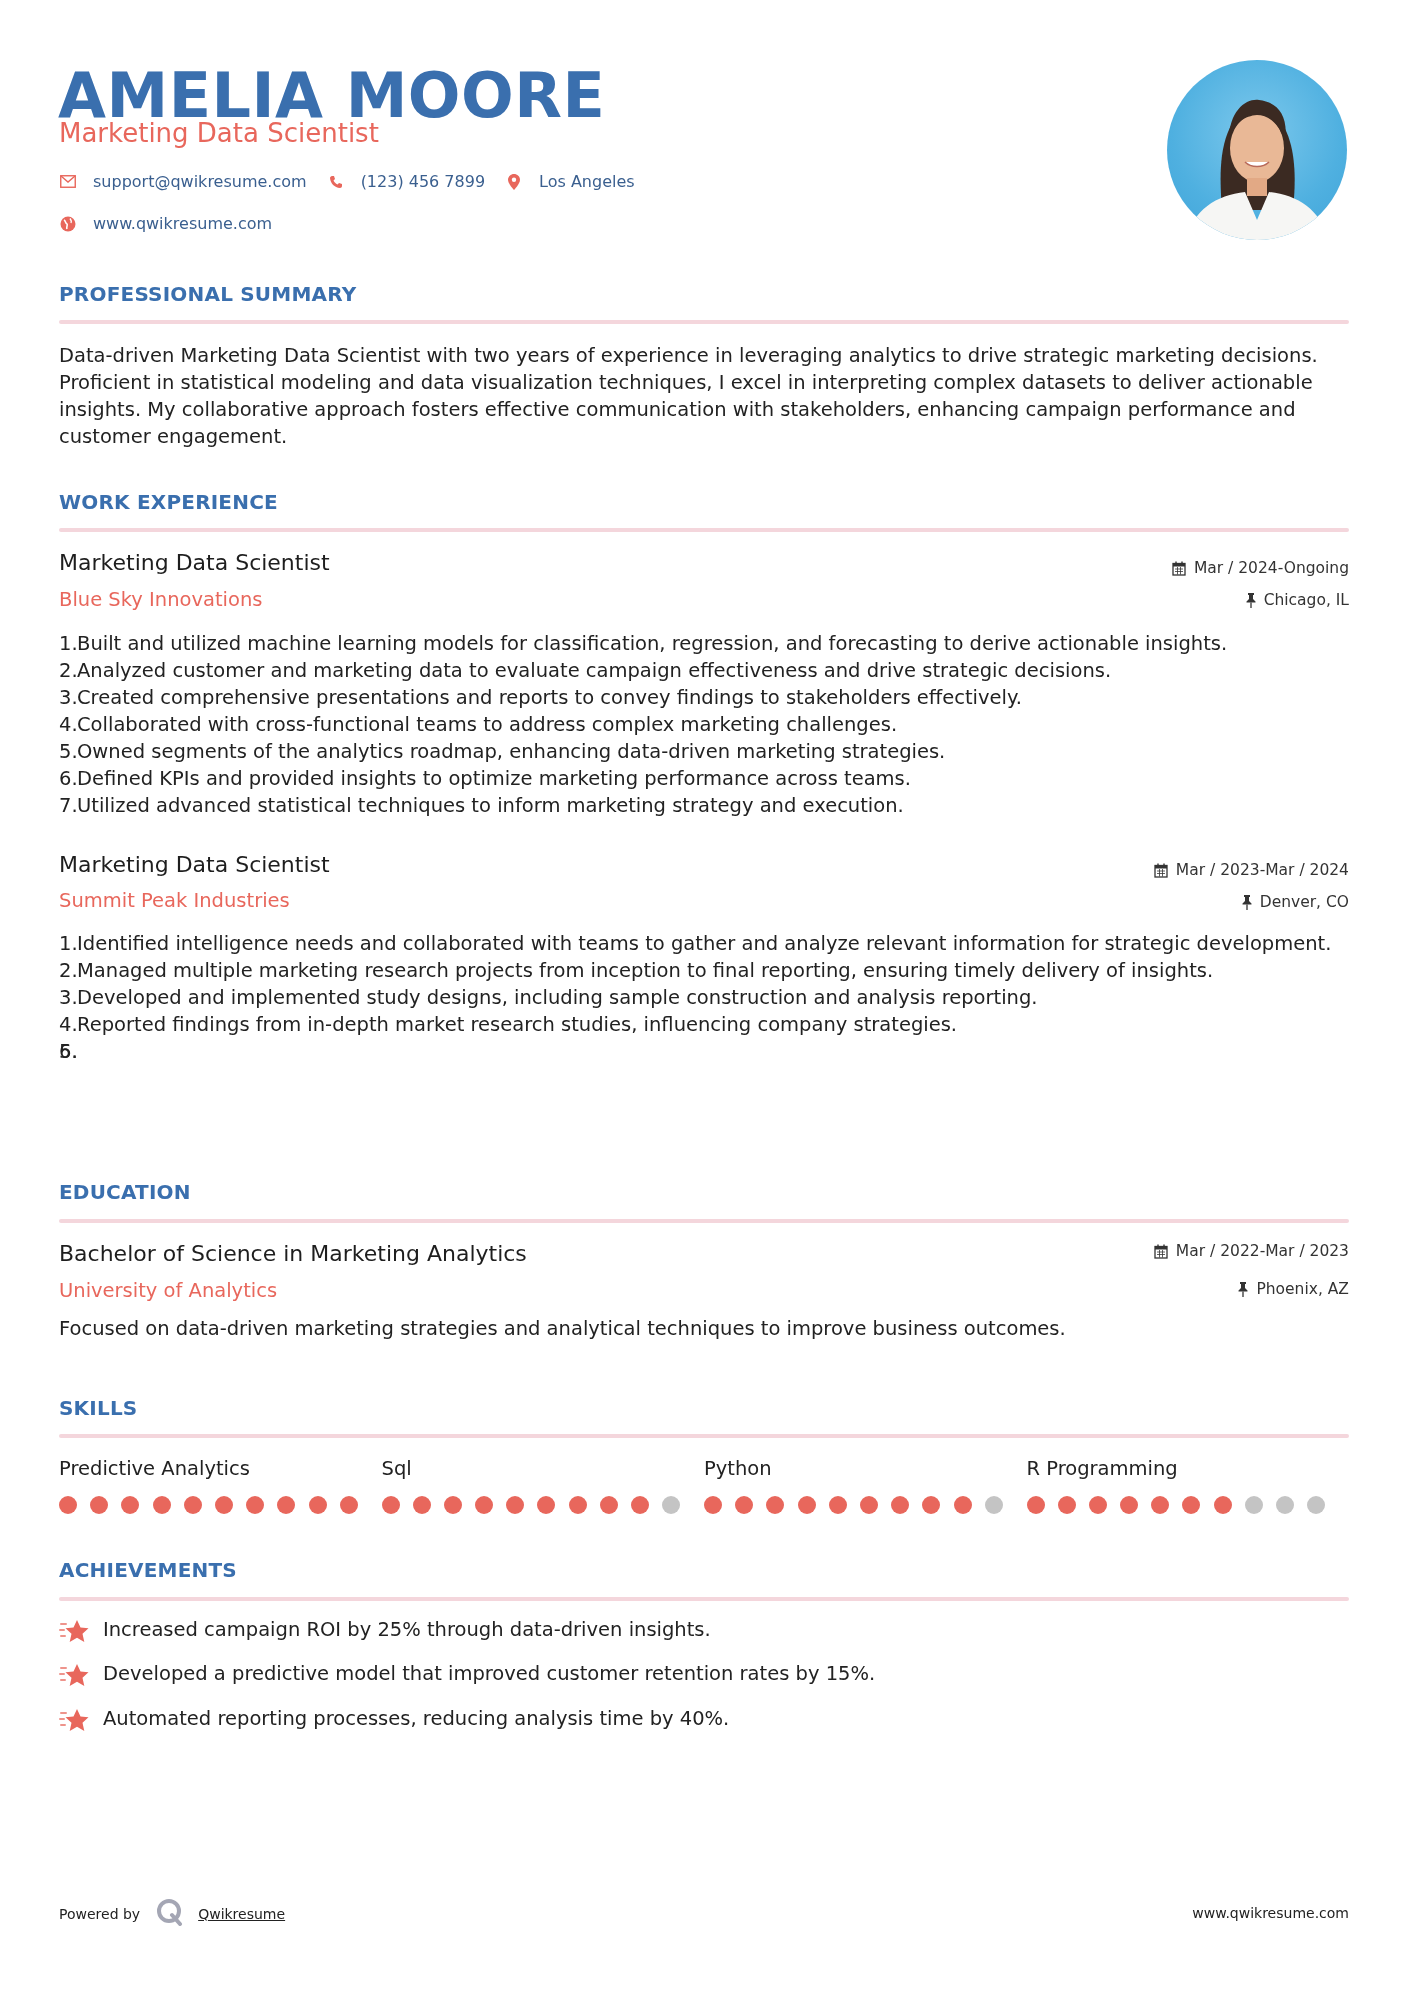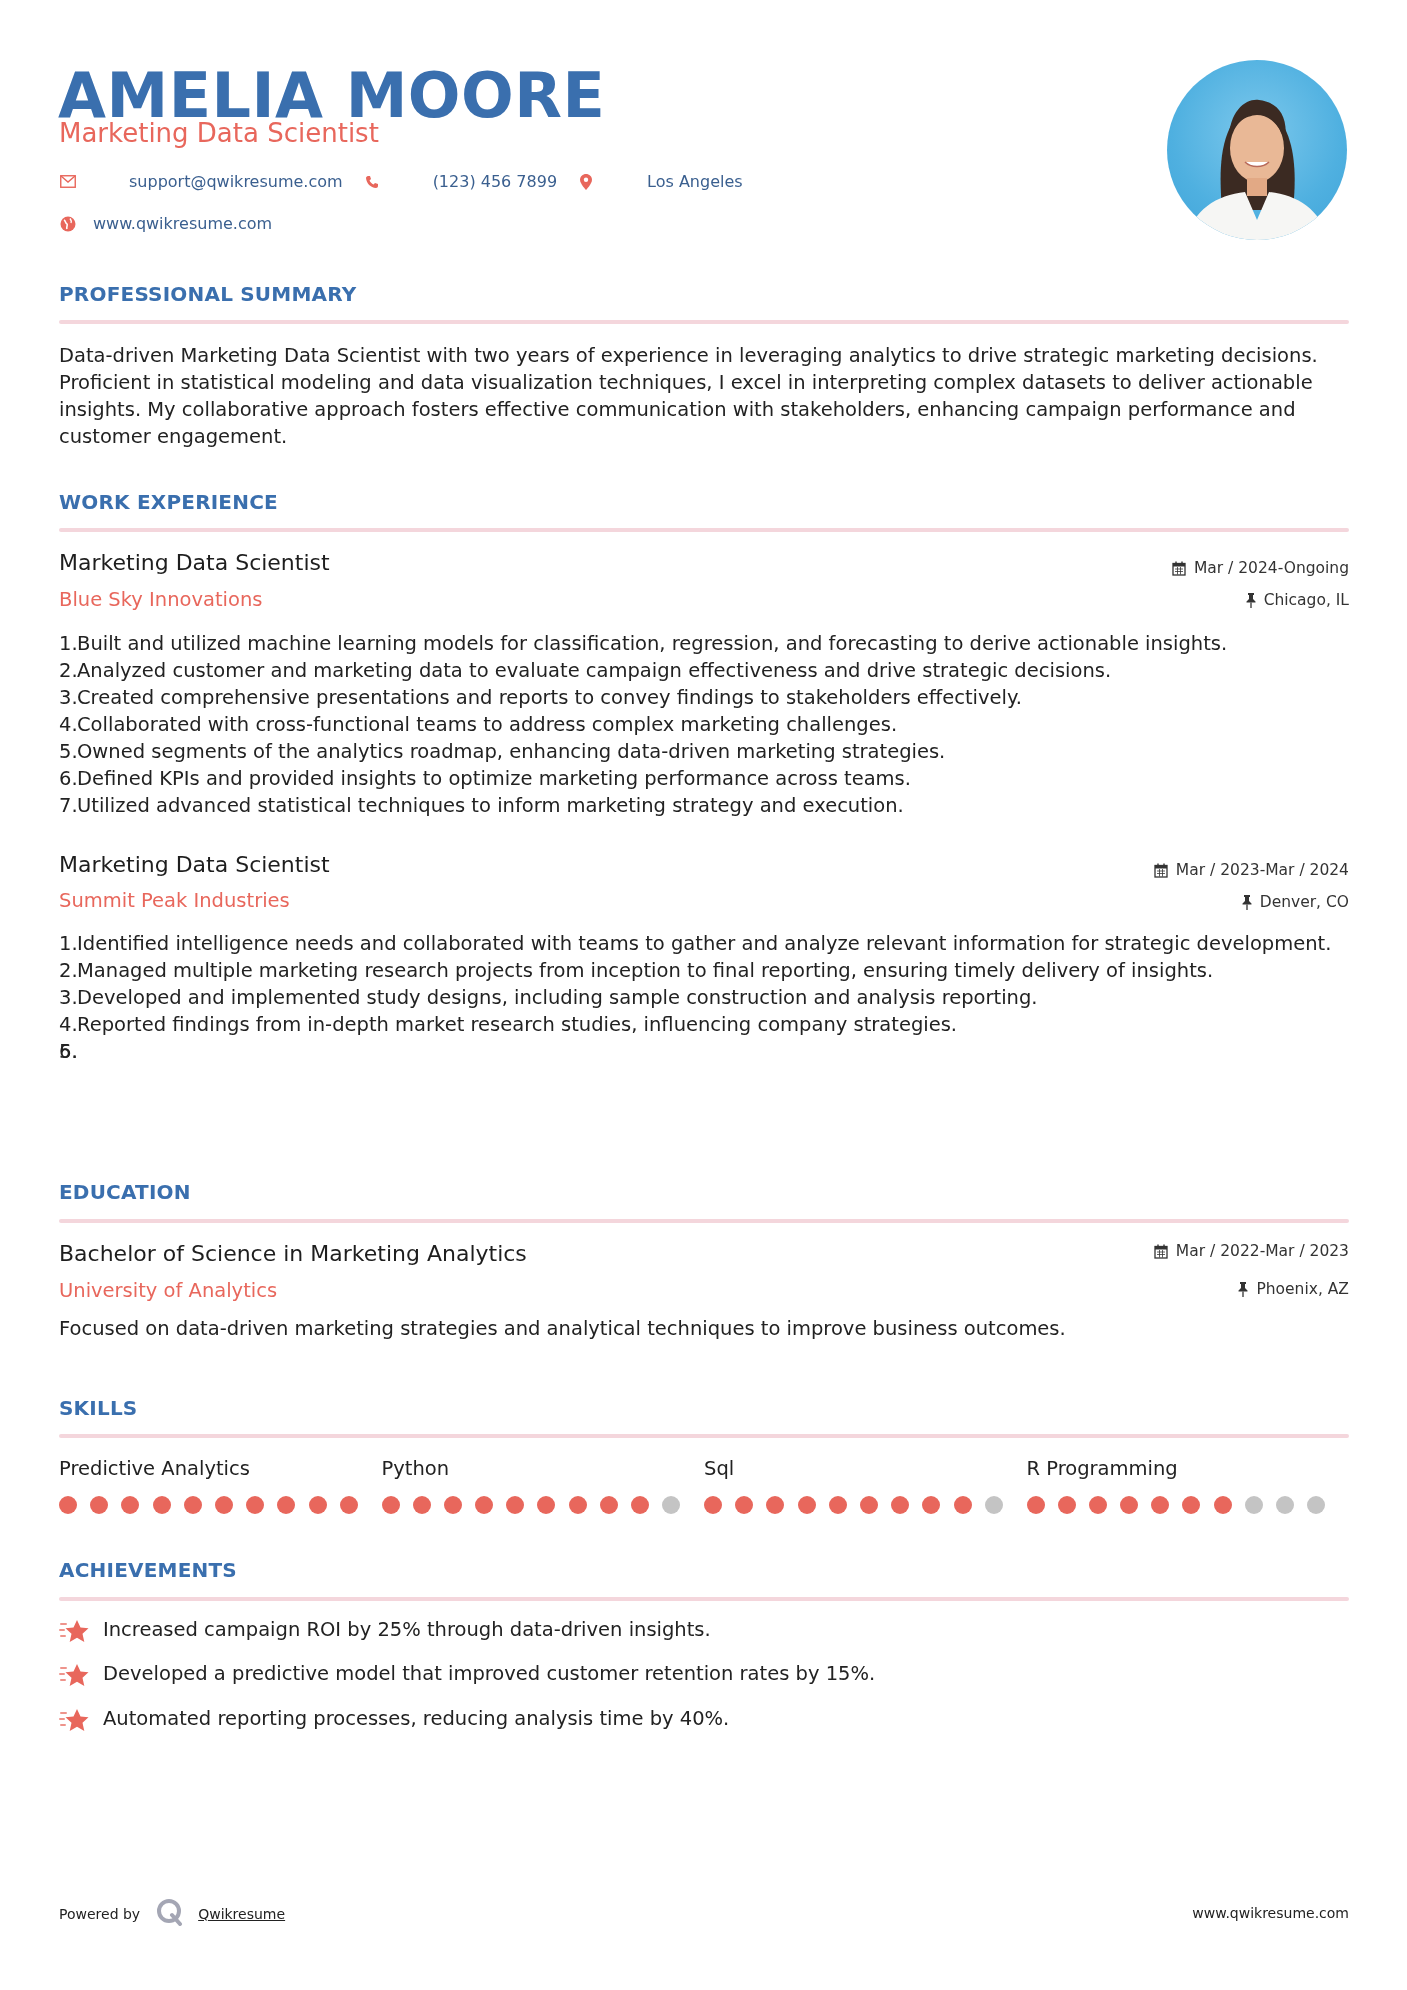--- a/index.html
+++ b/index.html
@@ -2,21 +2,21 @@
 <html><head>
 <meta charset="utf-8">
 <style>
   * { box-sizing: border-box; margin: 0; padding: 0; }
   html, body { width: 1407px; height: 1990px; background: #ffffff; }
   body { font-family: "DejaVu Sans", "Liberation Sans", sans-serif; color: #222222; position: relative; overflow: hidden; }
   .abs { position: absolute; }
   .name { left: 58px; top: 60px; font-size: 62px; font-weight: bold; color: #3a6fae; letter-spacing: 0.5px; line-height: 1.15; }
   .title { left: 59px; top: 118px; font-size: 26px; color: #e8675c; line-height: 1.2; }
   .contacts { left: 59px; top: 172px; display: flex; align-items: center; font-size: 16px; color: #3a5f8f; }
-  .contacts .item { display: flex; align-items: center; margin-right: 20px; gap: 36px; }
+  .contacts .item { display: flex; align-items: center; margin-right: 20px; }
   .contacts .ico { width: 18px; height: 18px; margin-right: 16px; color: #e8675c; display: inline-flex; align-items: center; justify-content: center; }
   .website { left: 59px; top: 214px; display: flex; align-items: center; font-size: 16px; color: #3a5f8f; }
   .website .ico { width: 18px; height: 18px; margin-right: 16px; display: inline-flex; align-items: center; justify-content: center; }
   .photo { left: 1167px; top: 60px; width: 180px; height: 180px; border-radius: 50%; overflow: hidden; background: radial-gradient(circle at 50% 40%, #7cc8ec 0%, #4fb0e0 60%, #3fa3d8 100%); }
   .section-title { left: 59px; font-size: 20px; font-weight: bold; color: #3a6fae; letter-spacing: 0.2px; }
   .rule { left: 59px; width: 1290px; height: 4px; background: #f4d6dc; border-radius: 2px; }
   .para { left: 59px; width: 1290px; font-size: 19.5px; line-height: 27px; color: #222; }
   .job-title { left: 59px; font-size: 22px; color: #1e1e1e; }
   .company { left: 59px; font-size: 19.5px; color: #e8675c; }
   .meta { right: 58px; font-size: 15.5px; color: #333; display: flex; align-items: center; }
@@ -203,36 +203,36 @@
         <span class="dot on"></span>
         <span class="dot on"></span>
         <span class="dot on"></span>
         <span class="dot on"></span>
         <span class="dot on"></span>
         <span class="dot on"></span>
         <span class="dot on"></span>
       </div>
   </div>
   <div class="skill">
+    <div class="skill-label">Sql</div>
+    <div class="dots">
+        <span class="dot on"></span>
+        <span class="dot on"></span>
+        <span class="dot on"></span>
+        <span class="dot on"></span>
+        <span class="dot on"></span>
+        <span class="dot on"></span>
+        <span class="dot on"></span>
+        <span class="dot on"></span>
+        <span class="dot on"></span>
+        <span class="dot off"></span>
+      </div>
+  </div>
+  <div class="skill">
     <div class="skill-label">Python</div>
-    <div class="dots">
-        <span class="dot on"></span>
-        <span class="dot on"></span>
-        <span class="dot on"></span>
-        <span class="dot on"></span>
-        <span class="dot on"></span>
-        <span class="dot on"></span>
-        <span class="dot on"></span>
-        <span class="dot on"></span>
-        <span class="dot on"></span>
-        <span class="dot off"></span>
-      </div>
-  </div>
-  <div class="skill">
-    <div class="skill-label">Sql</div>
     <div class="dots">
         <span class="dot on"></span>
         <span class="dot on"></span>
         <span class="dot on"></span>
         <span class="dot on"></span>
         <span class="dot on"></span>
         <span class="dot on"></span>
         <span class="dot on"></span>
         <span class="dot on"></span>
         <span class="dot on"></span>

